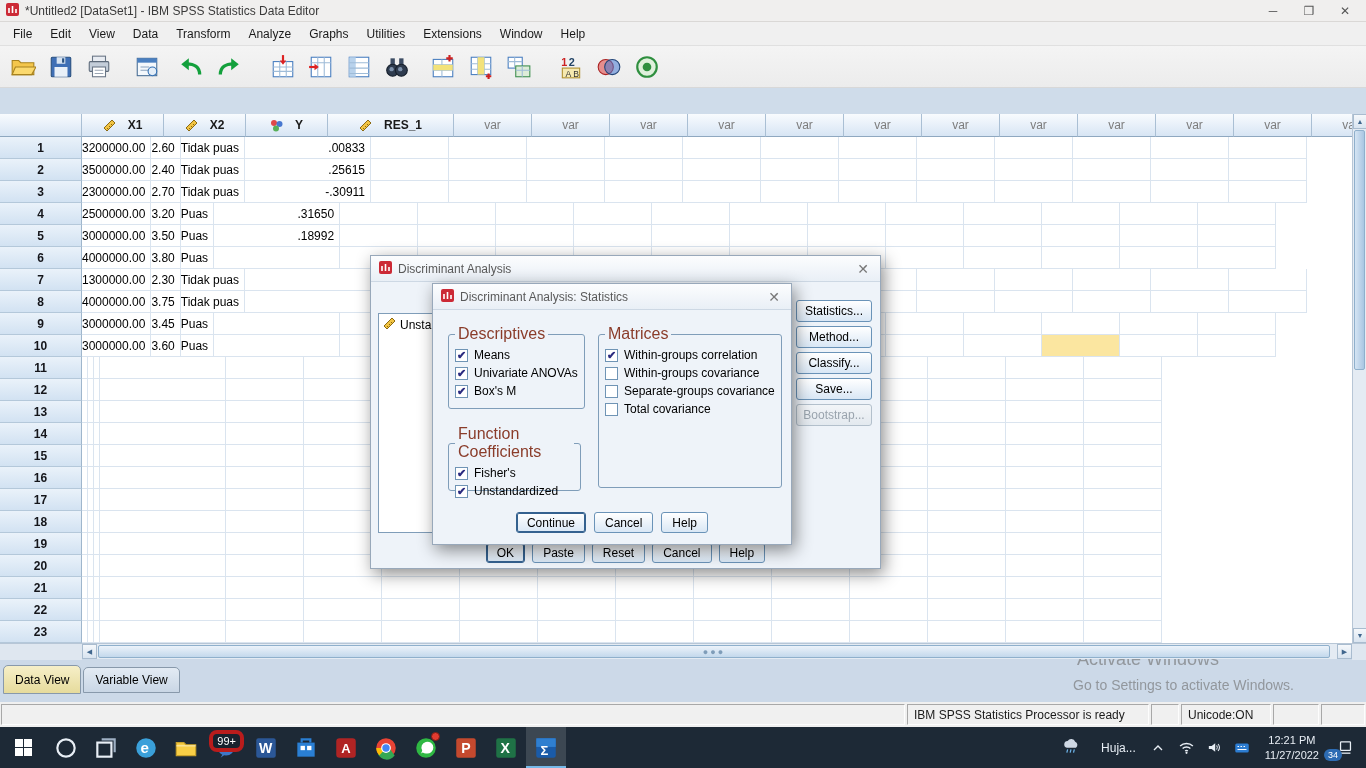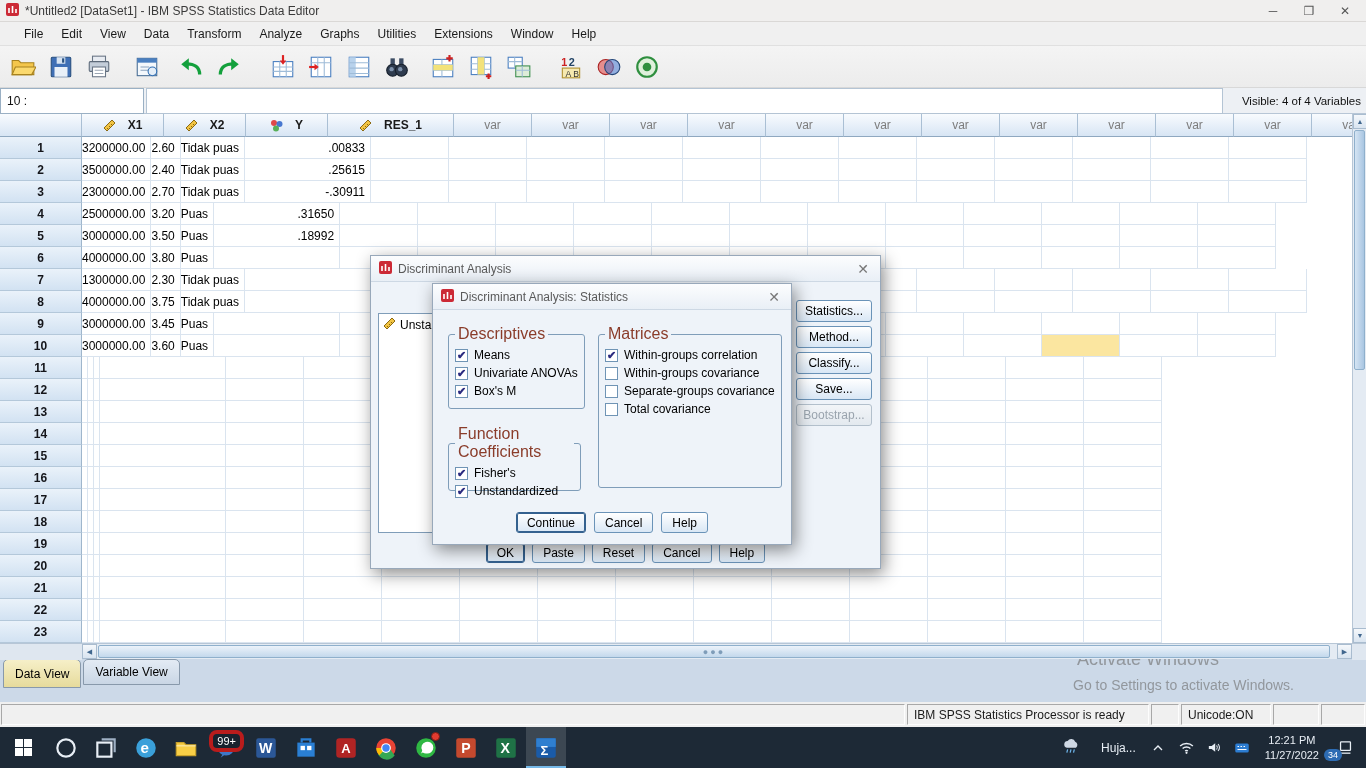--- a/index.html
+++ b/index.html
@@ -8,21 +8,21 @@
   .screen { position:relative; width:1366px; height:768px; background:#cfdcea; overflow:hidden; }
 
   
   .titlebar { position:absolute; left:0; top:0; width:1366px; height:22px; background:#f0efee;
     border-bottom:1px solid #dad8d6; display:flex; align-items:center; padding:0 6px; gap:6px; }
   .titlebar .t { font-size:12px; color:#3a3a3a; flex:1; }
   .wc { width:30px; height:22px; display:flex; align-items:center; justify-content:center; color:#555; font-size:12px; }
 
   
   .menubar { position:absolute; left:0; top:22px; width:1366px; height:24px; background:#f0f0f0;
-    border-bottom:1px solid #e0e0e0; display:flex; align-items:center; padding-left:15px; }
+    border-bottom:1px solid #e0e0e0; display:flex; align-items:center; padding-left:4px; }
   .menu-item { font-size:12px; color:#1a1a1a; padding:0 9px; height:100%; display:flex; align-items:center; }
 
   
   .toolbar { position:absolute; left:0; top:46px; width:1366px; height:42px; background:linear-gradient(#f4f4f4,#ececec);
     border-bottom:1px solid #d8d8d8; display:flex; align-items:center; padding-left:4px; }
   .tool-btn { width:38px; height:36px; display:flex; align-items:center; justify-content:center; }
 
   
   .cellrefbar { position:absolute; left:0; top:88px; width:1366px; height:26px; background:#edf0f4; border-bottom:1px solid #b7c6d6; }
   .cellref { position:absolute; left:0; top:0; width:144px; height:26px; background:#fff; border:1px solid #9ab0c4;
@@ -65,21 +65,21 @@
     background:linear-gradient(#ecf3fa,#c3d8ec); border:1px solid #8fb0cc; border-radius:2px;
     display:flex; align-items:center; justify-content:center; color:#7f9db9; font-size:9px; letter-spacing:2px; }
 
   
   .wm { position:absolute; color:rgba(110,110,110,.62); z-index:2; }
   #wm1 { left:1077px; top:649px; font-size:18px; }
   #wm2 { left:1073px; top:677px; font-size:14px; }
 
   
   .tabstrip { position:absolute; left:0; top:659px; width:1366px; height:43px; background:#ccd9e8;
-    display:flex; align-items:flex-start; padding:0 0 2px 3px; gap:2px; z-index:1; }
+    display:flex; align-items:center; padding:0 0 2px 3px; gap:2px; z-index:1; }
   .tab { height:28px; padding:0 11px; font-size:12px; display:flex; align-items:center;
     border:1px solid #8899ab; border-radius:5px 5px 0 0; color:#000; }
   .tab.active { background:linear-gradient(#f6efc8,#e6db9c); height:29px; }
   .tab.inactive { background:linear-gradient(#e3ebf4,#c9d6e5); height:26px; }
 
   
   .statusbar { position:absolute; left:0; top:702px; width:1366px; height:25px; background:#f0f0f0;
     display:flex; align-items:stretch; font-size:12px; color:#1a1a1a; z-index:4; }
   .sp { border:1px solid; border-color:#a8a8a8 #fdfdfd #fdfdfd #a8a8a8; margin:2px 1px; display:flex;
     align-items:center; padding:0 6px; white-space:nowrap; overflow:hidden; }
@@ -279,25 +279,20 @@
         </svg>
       </div>
       <div class="tool-btn">
         <svg width="26" height="26" viewBox="0 0 24 24">
           <circle cx="12" cy="12" r="9" fill="#dff0dc" stroke="#2f8f3f" stroke-width="2"></circle>
           <circle cx="12" cy="12" r="4" fill="#2f8f3f"></circle>
         </svg>
       </div>
     </div>
 
-  <div class="cellrefbar">
-    <div class="cellref">10 :</div>
-    <div class="celledit"></div>
-    <div class="visible-ind">Visible: 4 of 4 Variables</div>
-  </div>
 
   <div class="grid-wrap">
     <div class="grow ghead" id="grid-header">
         <div class="gcell corner"></div>
         <div class="gcell named">
           <svg width="13" height="13" viewBox="0 0 13 13">
             <path d="M1 9L9 1l3 3-8 8z" fill="#f2c443" stroke="#8c6a12"></path>
             <path d="M4 9l1 1M6 7l1 1M8 5l1 1" stroke="#8c6a12"></path>
           </svg>
           <span>X1</span>

